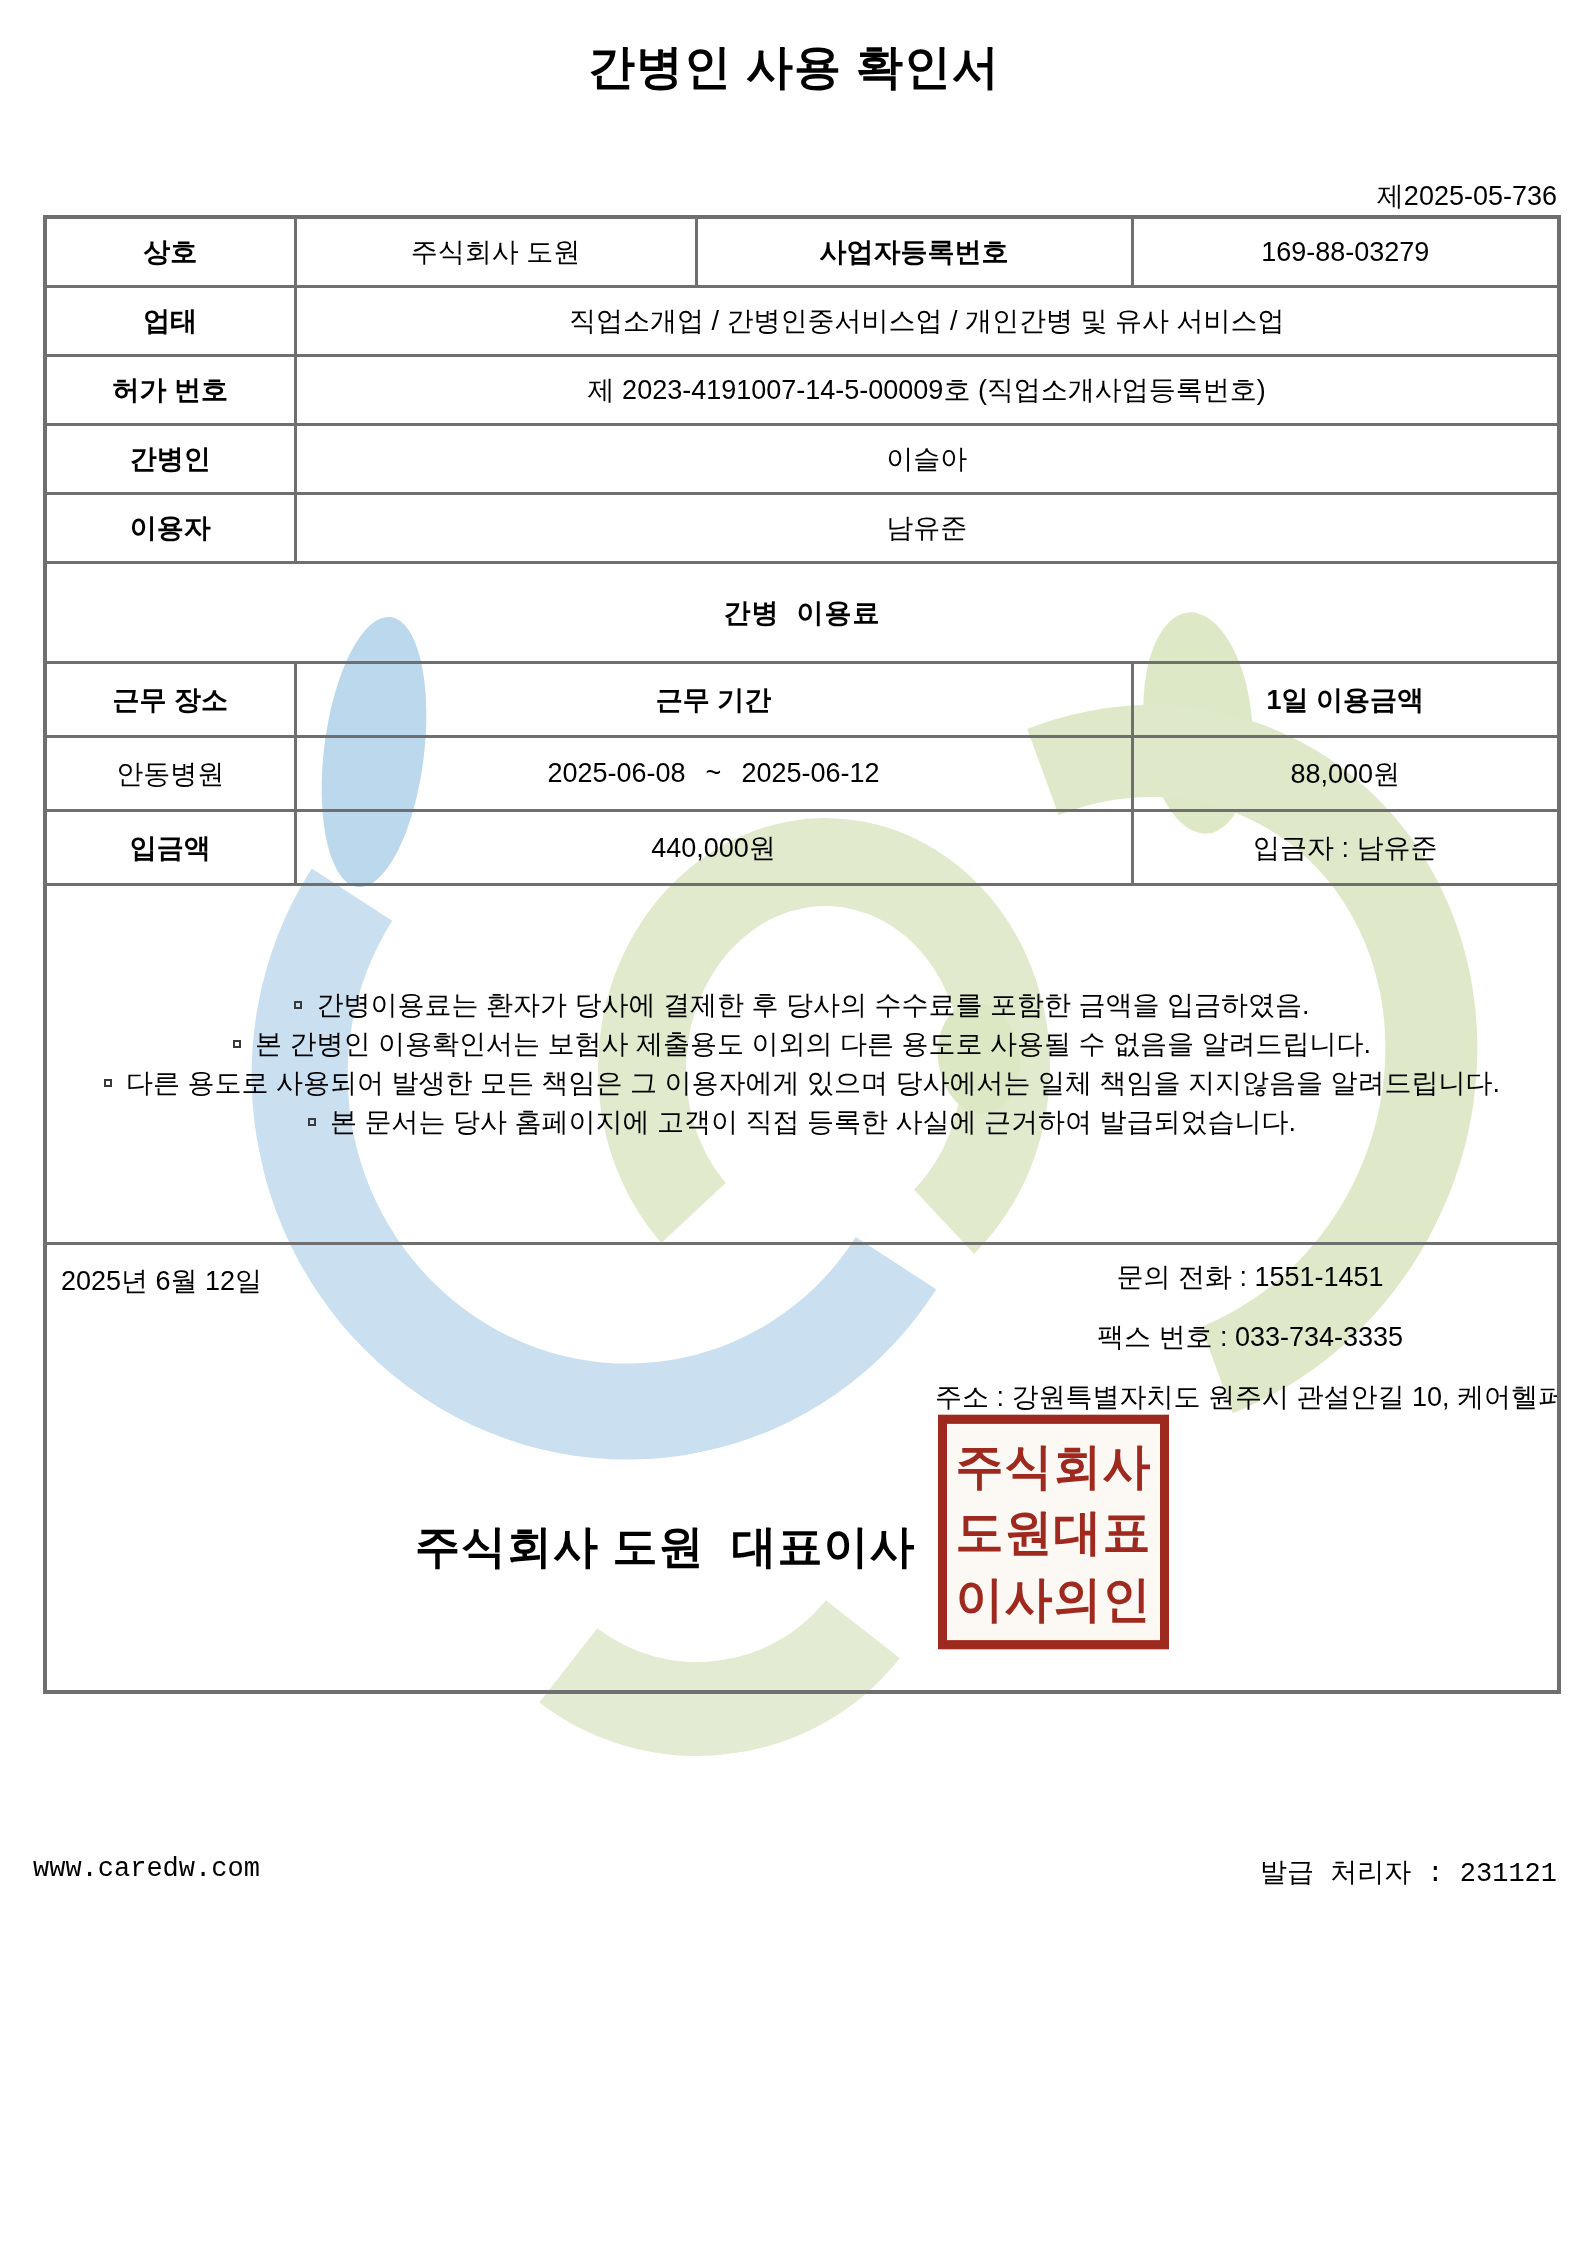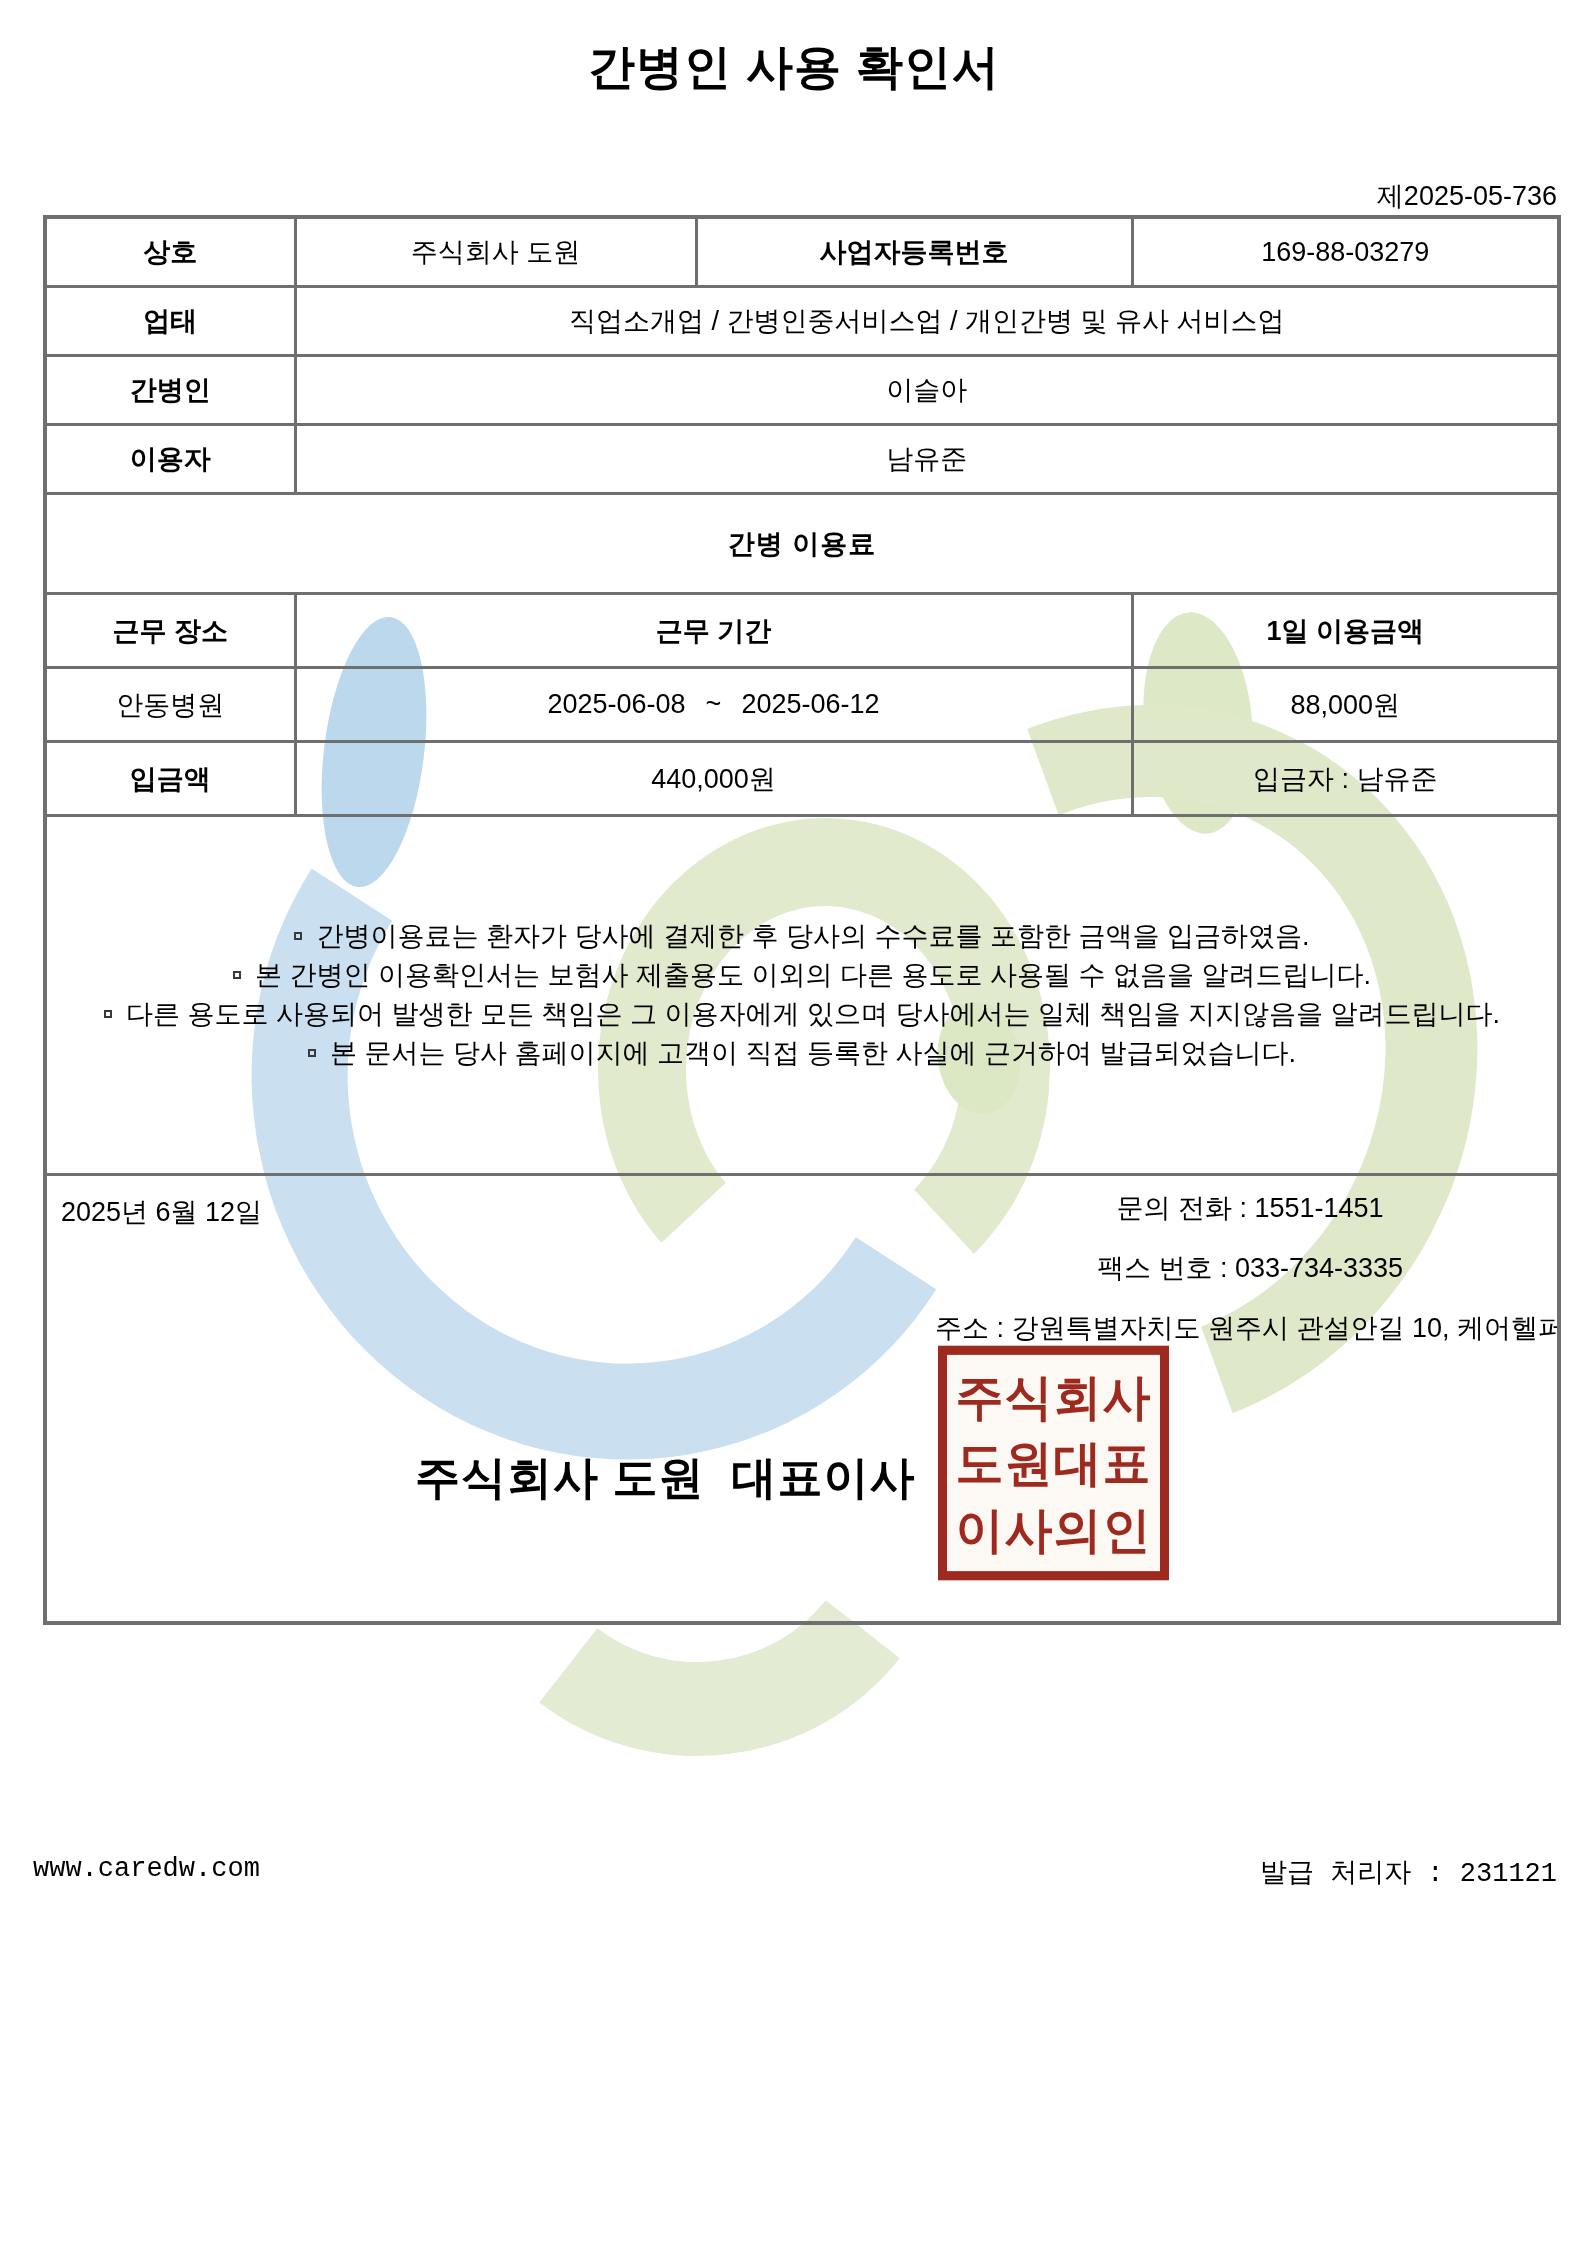--- a/index.html
+++ b/index.html
@@ -29,21 +29,21 @@
   .doc-no { position:absolute; right:31px; top:178px; z-index:1; font-size:27px; }
 
   
   table.doc { position:absolute; left:43px; top:215px; z-index:1;
               width:1514px; table-layout:fixed; border-collapse:collapse;
               border:4px solid #6f6f6f; background:transparent; }
   table.doc td { border:3px solid #6f6f6f; font-size:27px; text-align:center;
                  vertical-align:middle; padding:0 8px; background:transparent; overflow:hidden; }
   td.lbl { font-weight:bold; }
   tr.r-std  td { height:66px; }
-  tr.r-hdr  td { height:97px; }
+  tr.r-hdr  td { height:97px;font-family:Liberation Mono, monospace; }
   tr.r-fee  td { height:71px; }
   td.section-title { font-size:42px; font-weight:bold; letter-spacing:1px; }
   .tilde { display:inline-block; margin:0 20px; }
   .depositor-rest { white-space:pre; font-weight:normal; }
 
   
   td.notes-cell { height:356px; vertical-align:top; text-align:left; padding:116px 20px 0 12px; }
   .note-line { line-height:39px; white-space:nowrap; }
   .note-bullet { display:inline-block; width:8px; height:8px; border:2px solid #3a3a3a;
                  box-sizing:border-box; margin-right:14px; vertical-align:5px; }
@@ -97,20 +97,24 @@
       <td class="lbl">사업자등록번호</td>
       <td>169-88-03279</td>
     </tr>
 
     <tr class="r-std">
       <td class="lbl">업태</td>
       <td colspan="3">직업소개업 / 간병인중서비스업 / 개인간병 및 유사 서비스업</td>
     </tr>
 
 
+    <tr class="r-std">
+      <td class="lbl">허가 번호</td>
+      <td colspan="3">제 2023-4191007-14-5-00009호 (직업소개사업등록번호)</td>
+    </tr>
 
     <tr class="r-std">
       <td class="lbl">간병인</td>
       <td colspan="3">이슬아</td>
     </tr>
 
     <tr class="r-std">
       <td class="lbl">이용자</td>
       <td colspan="3">남유준</td>
     </tr>

